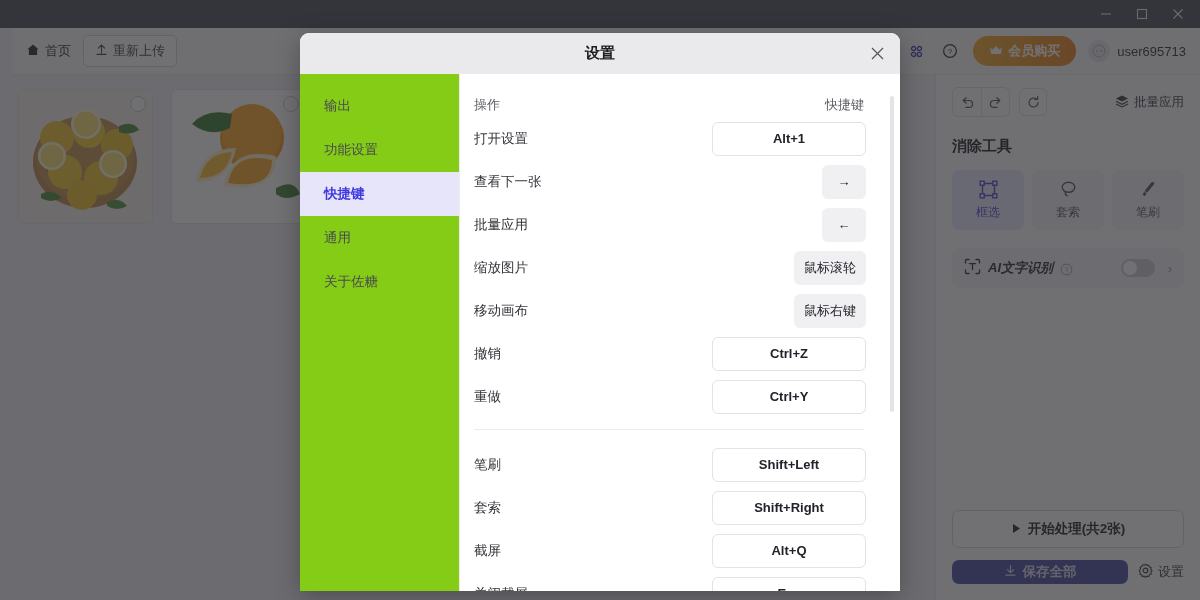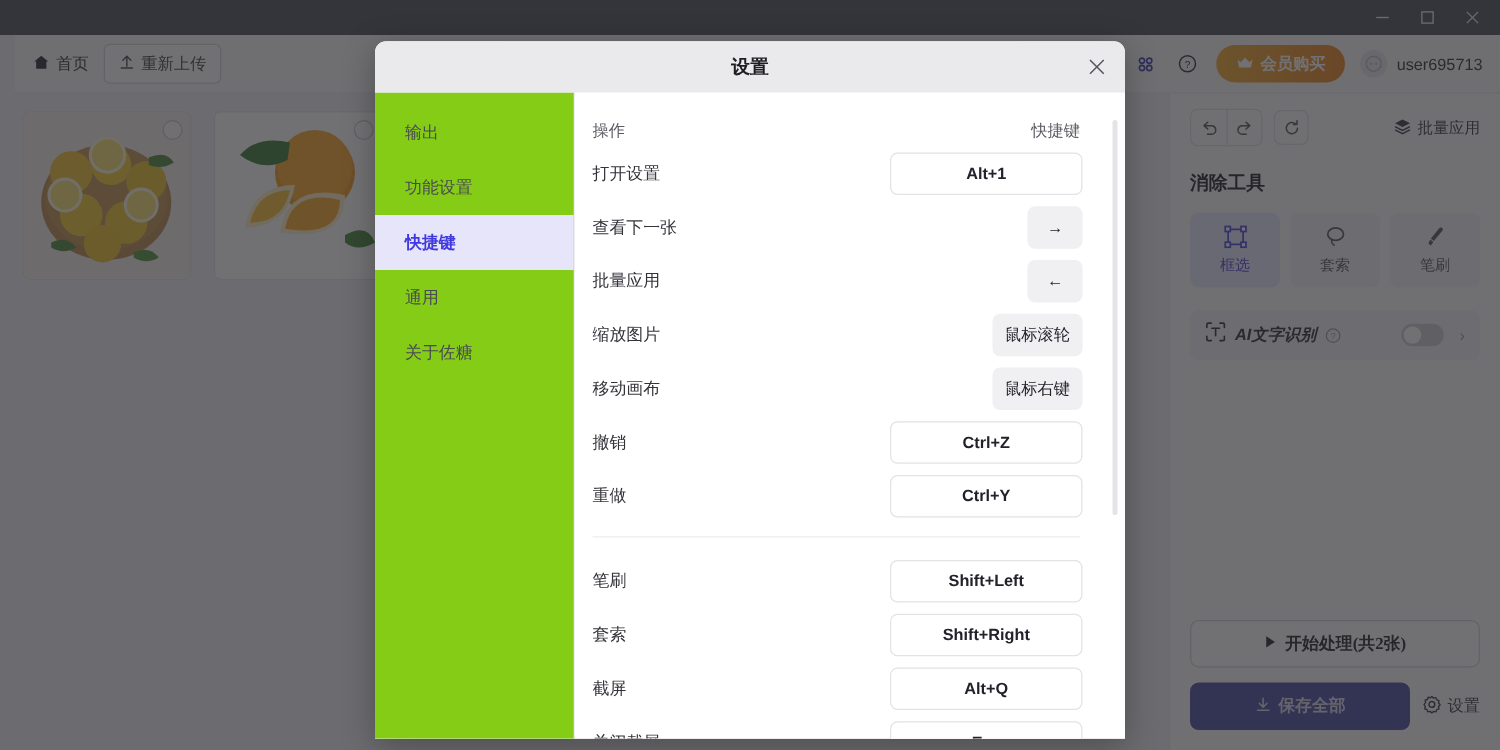--- a/index.html
+++ b/index.html
@@ -97,25 +97,25 @@
     position:relative;
   }
   .switch i { position:absolute; top:2px; left:2px; width:14px; height:14px; border-radius:50%; background:#fff; }
   .chev { color:#9b9ba4; font-size:13px; margin-left:6px; }
 
   .rp-spacer { flex:1; }
 
   .start-btn {
     height:38px; border:1px solid #d4d4da; border-radius:7px; background:#fff;
     display:flex; align-items:center; justify-content:center; gap:6px;
-    font-size:13.5px; font-weight:bold; color:#23232a;font-family:Liberation Serif, serif;
+    font-size:13.5px; font-weight:bold; color:#23232a;
   }
   .bottom-row { display:flex; align-items:center; gap:10px; margin-top:12px; margin-bottom:4px; }
   .save-btn {
-    flex:1; height:38px; border-radius:7px; background:#4b4a9e; color:#d9d9ea;
+    flex:1; height:24px; border-radius:7px; background:#4b4a9e; color:#d9d9ea;
     display:flex; align-items:center; justify-content:center; gap:6px;
     font-size:13.5px; font-weight:bold;
   }
   .settings-link { display:flex; align-items:center; gap:5px; font-size:13px; color:#3a3a42; }
 
   
   #overlay { position:absolute; inset:0; background:rgba(40,40,44,.66); }
 
   .dialog {
     position:absolute; left:300px; top:33px; width:600px; height:558px;

